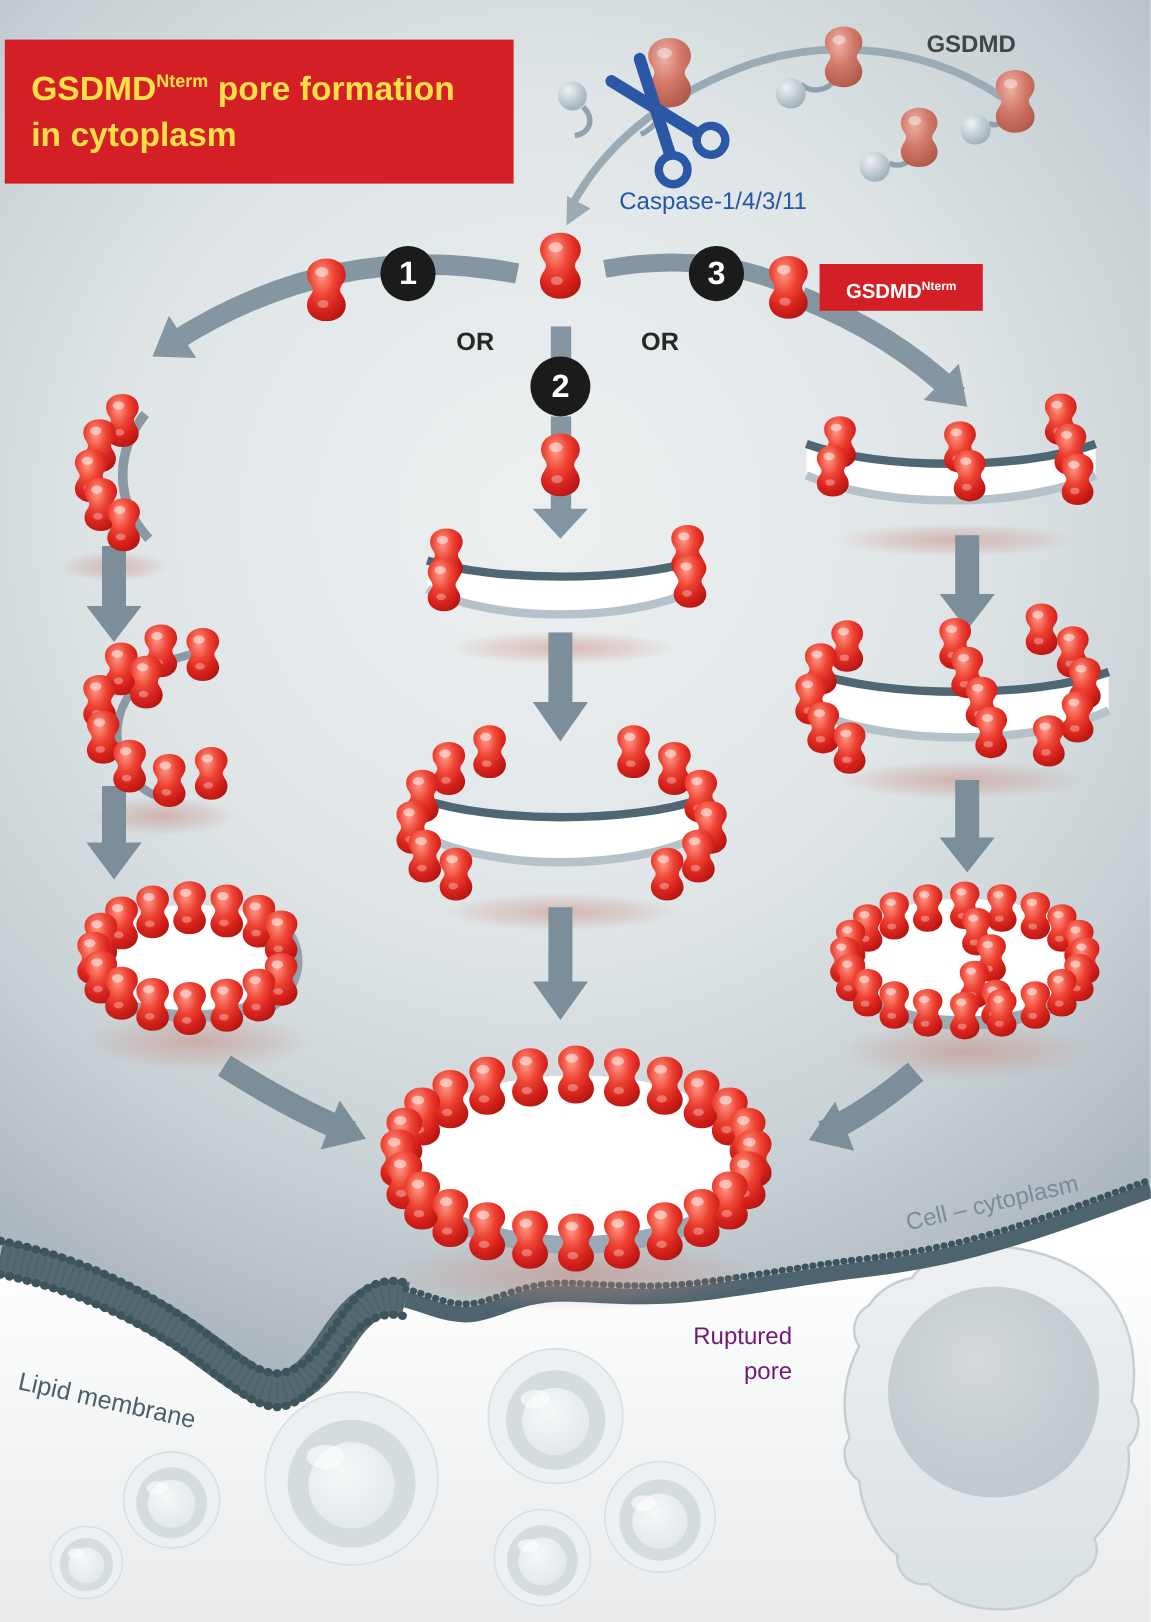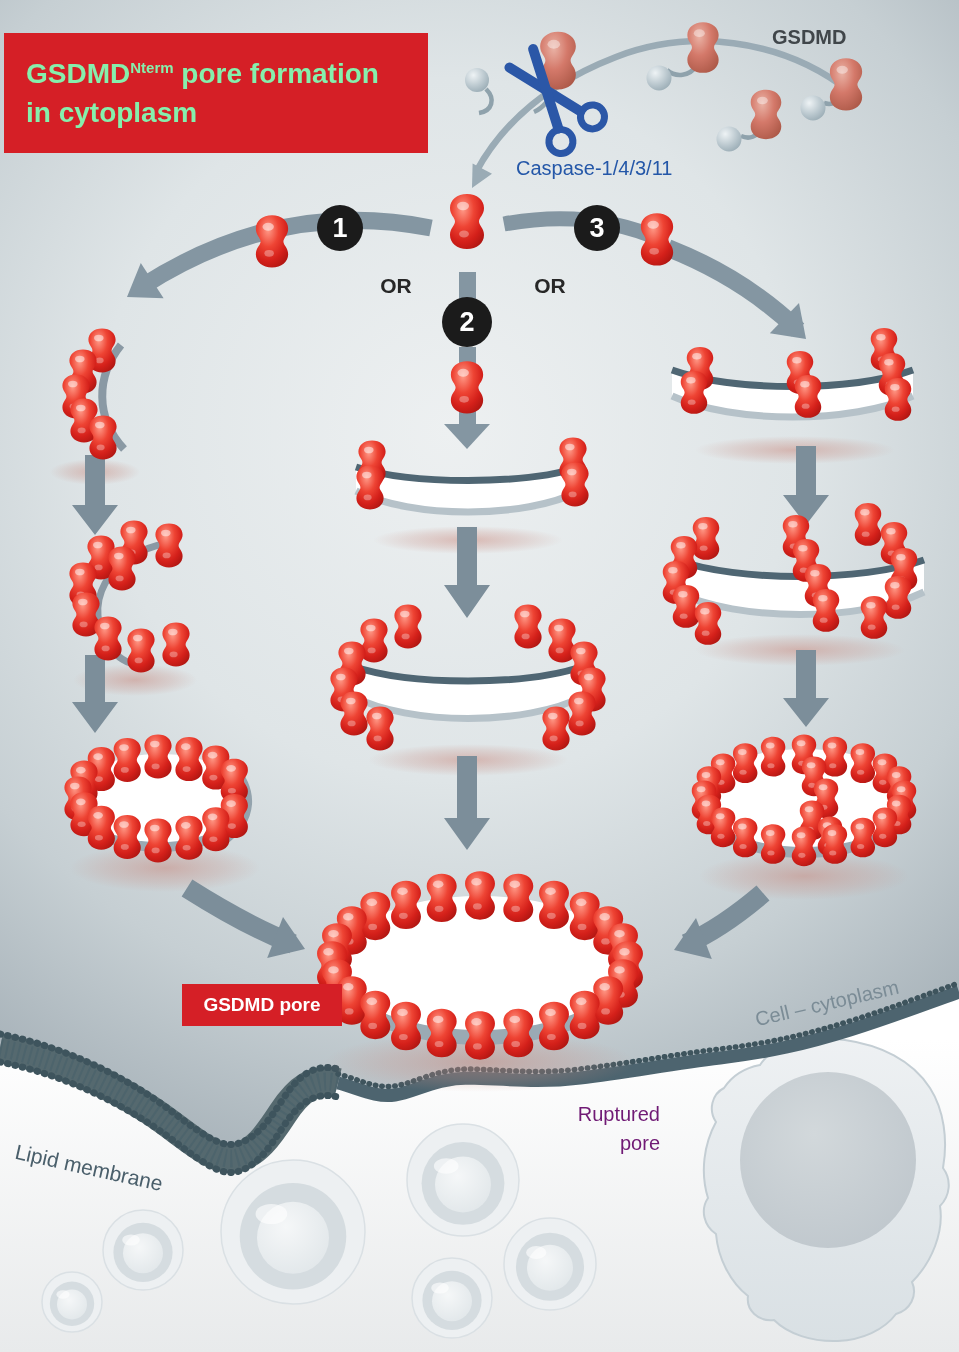--- a/index.html
+++ b/index.html
@@ -1,21 +1,21 @@
 <!DOCTYPE html>
 <html><head>
 <meta charset="utf-8">
 <style>
   html,body{margin:0;padding:0;background:#ffffff;}
   #stage{position:relative;width:959px;height:1352px;overflow:hidden;
          font-family:"Liberation Sans",sans-serif;}
   #scene{position:absolute;left:0;top:0;}
   .lbl{position:absolute;}
   .title-box{left:4px;top:33px;width:424px;height:120px;background:#d51f26;
-             color:#86efac;font-weight:bold;box-sizing:border-box;padding:22px 0 0 22px;
+             color:#fde047;font-weight:bold;box-sizing:border-box;padding:22px 0 0 22px;
              font-size:28px;line-height:1.38;}
   .title-box sup{font-size:15px;}
   .gsdmd-top{left:772px;top:26px;font-size:20px;font-weight:600;color:#40464a;}
   .caspase{left:516px;top:157px;font-size:20px;font-weight:500;color:#2457a8;}
   .stepnum{width:46px;height:46px;text-align:center;line-height:46px;
            font-size:27px;font-weight:bold;color:#ffffff;}
   .or{width:60px;text-align:center;font-size:21px;font-weight:bold;color:#272727;}
   .redtag{background:#d51f26;color:#fff;font-weight:bold;text-align:center;
           box-sizing:border-box;}
   .nterm-box{left:683px;top:220px;width:136px;height:39px;font-size:17px;line-height:39px;}
@@ -398,22 +398,22 @@
 <div class="lbl gsdmd-top">GSDMD</div>
 <div class="lbl caspase">Caspase-1/4/3/11</div>
 
 <div class="lbl stepnum" style="left:317px;top:205px;">1</div>
 <div class="lbl stepnum" style="left:444px;top:299px;">2</div>
 <div class="lbl stepnum" style="left:574px;top:205px;">3</div>
 
 <div class="lbl or" style="left:366px;top:274px;">OR</div>
 <div class="lbl or" style="left:520px;top:274px;">OR</div>
 
-
-<div class="lbl redtag pore-box">GSDMD pore</div>
+<div class="lbl redtag nterm-box"><span>GSDMD</span><sup>Nterm</sup></div>
+
 
 <div class="lbl lipid">Lipid membrane</div>
 <div class="lbl ruptured">
   <div>Ruptured</div>
   <div>pore</div>
 </div>
 <div class="lbl cytoplasm">Cell – cytoplasm</div>
 
 </div>
 

